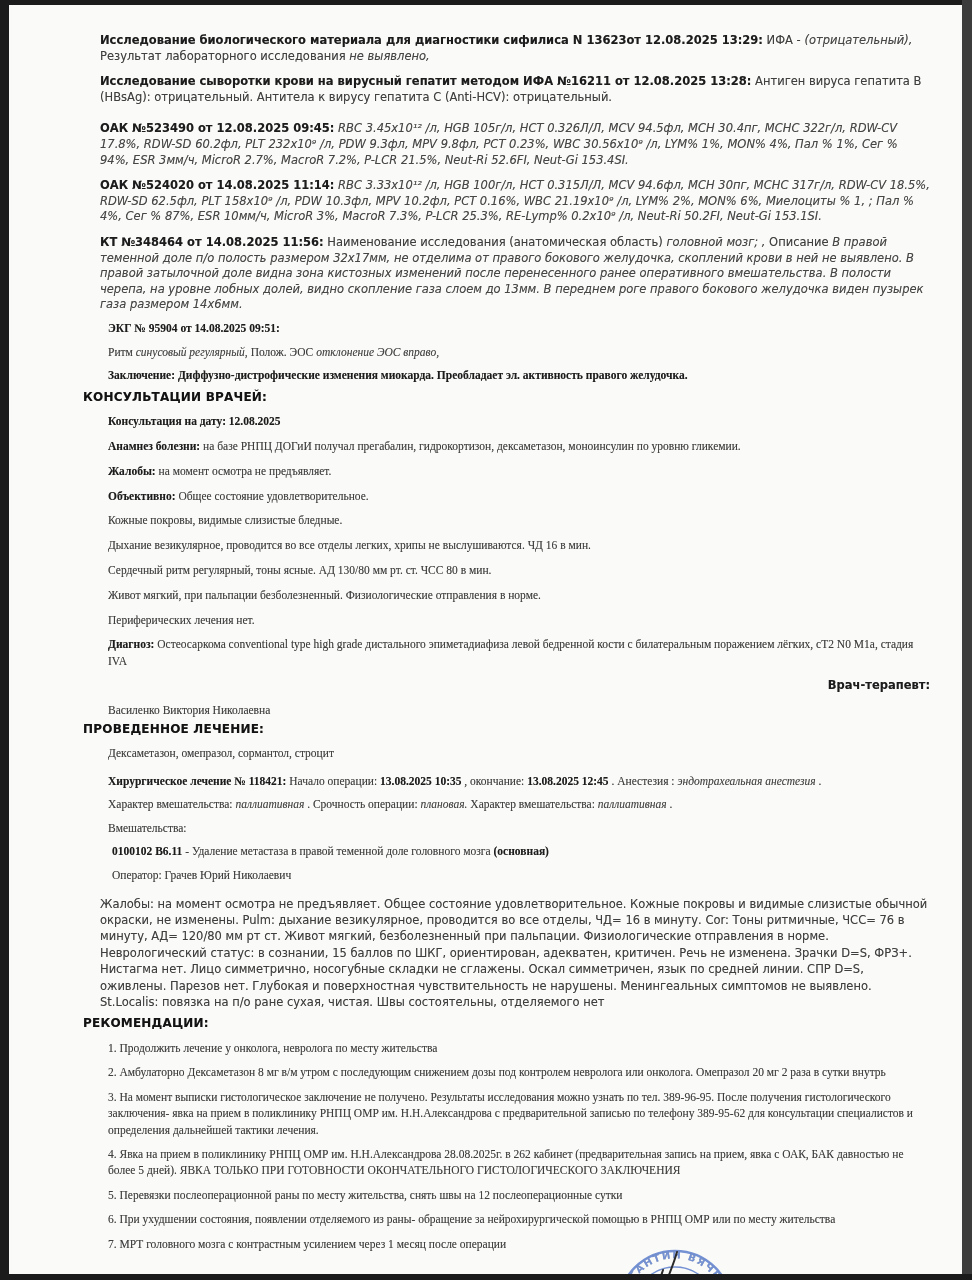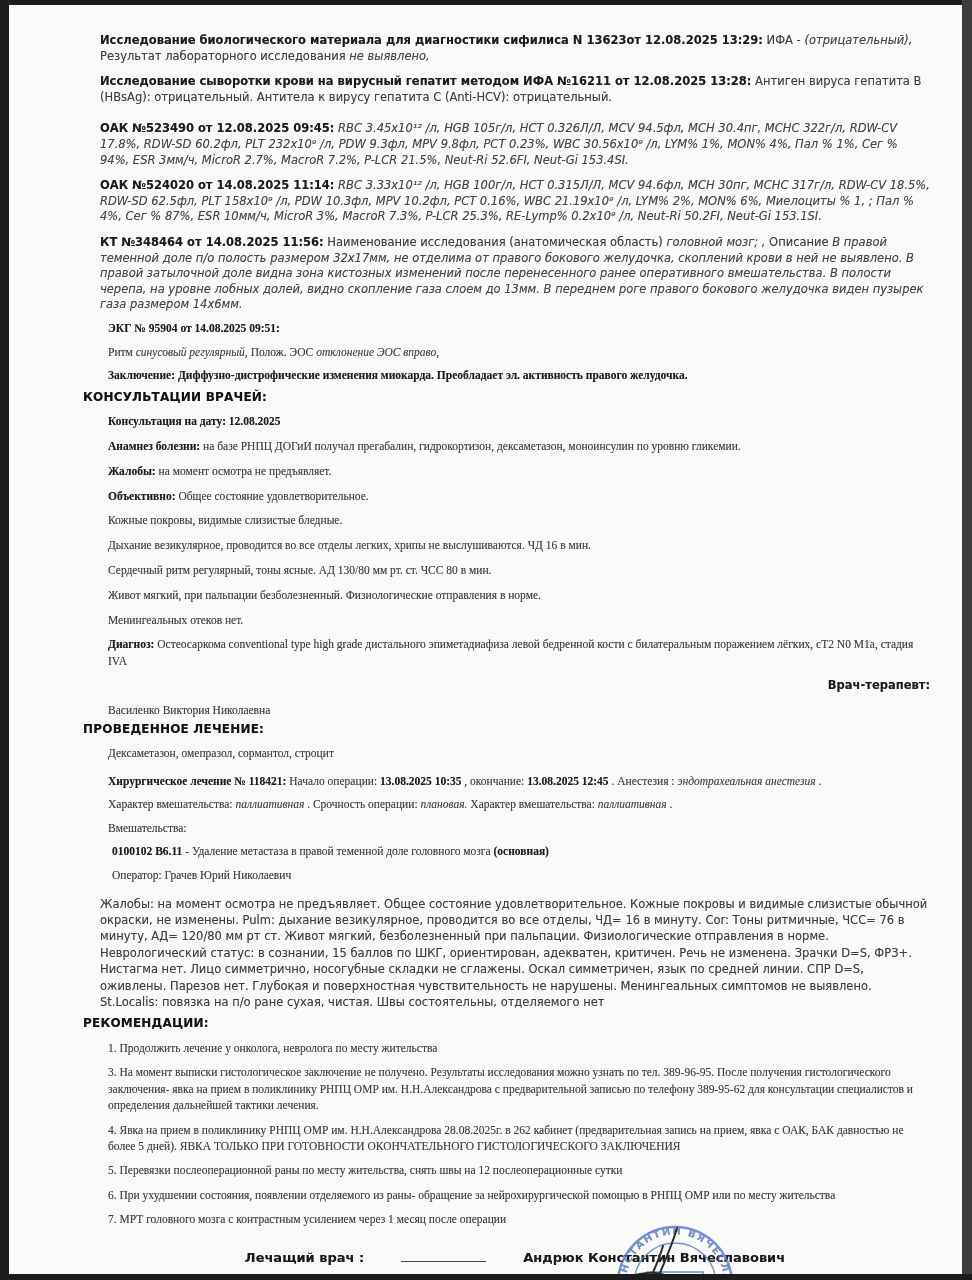--- a/index.html
+++ b/index.html
@@ -82,21 +82,21 @@
 
   <div class="consult">
     <div class="line b">Консультация на дату: 12.08.2025</div>
     <div class="line"><span class="b">Анамнез болезни:</span><span> на базе РНПЦ ДОГиИ получал прегабалин, гидрокортизон, дексаметазон, моноинсулин по уровню гликемии.</span></div>
     <div class="line"><span class="b">Жалобы:</span><span> на момент осмотра не предъявляет.</span></div>
     <div class="line"><span class="b">Объективно:</span><span> Общее состояние удовлетворительное.</span></div>
     <div class="line">Кожные покровы, видимые слизистые бледные.</div>
     <div class="line">Дыхание везикулярное, проводится во все отделы легких, хрипы не выслушиваются. ЧД 16 в мин.</div>
     <div class="line">Сердечный ритм регулярный, тоны ясные. АД 130/80 мм рт. ст. ЧСС 80 в мин.</div>
     <div class="line">Живот мягкий, при пальпации безболезненный. Физиологические отправления в норме.</div>
-    <div class="line">Менингеальных отеков нет.</div>
+    <div class="line">Периферических лечения нет.</div>
     <div class="line"><span class="b">Диагноз:</span><span> Остеосаркома conventional type high grade дистального эпиметадиафиза левой бедренной кости с билатеральным поражением лёгких, cT2 N0 M1a, стадия IVA</span></div>
     <div class="right-b">Врач-терапевт:</div>
     <div class="line mb4">Василенко Виктория Николаевна</div>
   </div>
 
   <div class="sec-h">ПРОВЕДЕННОЕ ЛЕЧЕНИЕ:</div>
 
   <div>
     <div class="line mb12">Дексаметазон, омепразол, сормантол, строцит</div>
     <div class="line"><span class="b">Хирургическое лечение № 118421:</span><span> Начало операции: </span><span class="b">13.08.2025 10:35</span><span> , окончание: </span><span class="b">13.08.2025 12:45</span><span> . Анестезия : </span><span class="i">эндотрахеальная анестезия</span><span> .</span></div>
@@ -104,20 +104,21 @@
     <div class="line">Вмешательства:</div>
     <div class="line indent1"><span class="b">0100102 В6.11</span><span> - Удаление метастаза в правой теменной доле головного мозга </span><span class="b">(основная)</span></div>
     <div class="line indent1 mb12">Оператор: Грачев Юрий Николаевич</div>
   </div>
 
   <p class="para mb6" style="line-height:16.4px;">Жалобы: на момент осмотра не предъявляет. Общее состояние удовлетворительное. Кожные покровы и видимые слизистые обычной окраски, не изменены. Pulm: дыхание везикулярное, проводится во все отделы, ЧД= 16 в минуту. Cor: Тоны ритмичные, ЧСС= 76 в минуту, АД= 120/80 мм рт ст. Живот мягкий, безболезненный при пальпации. Физиологические отправления в норме. Неврологический статус: в сознании, 15 баллов по ШКГ, ориентирован, адекватен, критичен. Речь не изменена. Зрачки D=S, ФРЗ+. Нистагма нет. Лицо симметрично, носогубные складки не сглажены. Оскал симметричен, язык по средней линии. СПР D=S, оживлены. Парезов нет. Глубокая и поверхностная чувствительность не нарушены. Менингеальных симптомов не выявлено. St.Localis: повязка на п/о ране сухая, чистая. Швы состоятельны, отделяемого нет</p>
 
   <div class="sec-h">РЕКОМЕНДАЦИИ:</div>
   <div class="rec">
     <div class="line">1. Продолжить лечение у онколога, невролога по месту жительства</div>
+    <div class="line">2. Амбулаторно Дексаметазон 8 мг в/м утром с последующим снижением дозы под контролем невролога или онколога. Омепразол 20 мг 2 раза в сутки внутрь</div>
     <div class="line">3. На момент выписки гистологическое заключение не получено. Результаты исследования можно узнать по тел. 389-96-95. После получения гистологического заключения- явка на прием в поликлинику РНПЦ ОМР им. Н.Н.Александрова с предварительной записью по телефону 389-95-62 для консультации специалистов и определения дальнейшей тактики лечения.</div>
     <div class="line">4. Явка на прием в поликлинику РНПЦ ОМР им. Н.Н.Александрова 28.08.2025г. в 262 кабинет (предварительная запись на прием, явка с ОАК, БАК давностью не более 5 дней). ЯВКА ТОЛЬКО ПРИ ГОТОВНОСТИ ОКОНЧАТЕЛЬНОГО ГИСТОЛОГИЧЕСКОГО ЗАКЛЮЧЕНИЯ</div>
     <div class="line">5. Перевязки послеоперационной раны по месту жительства, снять швы на 12 послеоперационные сутки</div>
     <div class="line">6. При ухудшении состояния, появлении отделяемого из раны- обращение за нейрохирургической помощью в РНПЦ ОМР или по месту жительства</div>
     <div class="line">7. МРТ головного мозга с контрастным усилением через 1 месяц после операции</div>
   </div>
 
   <div class="sig-area">
 
     <svg class="sig-svg" viewBox="0 0 300 250">

